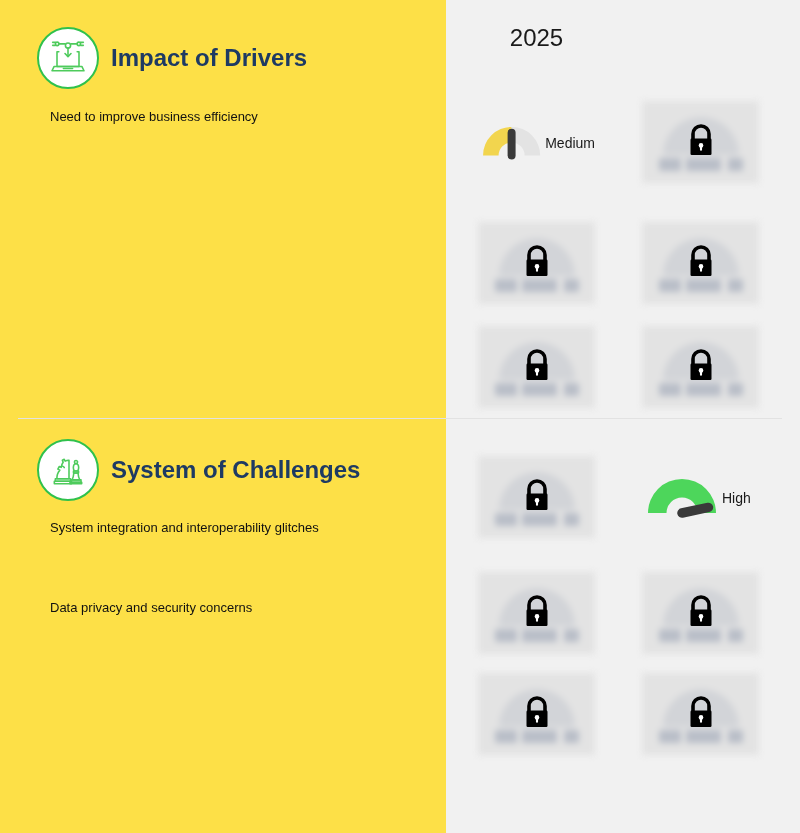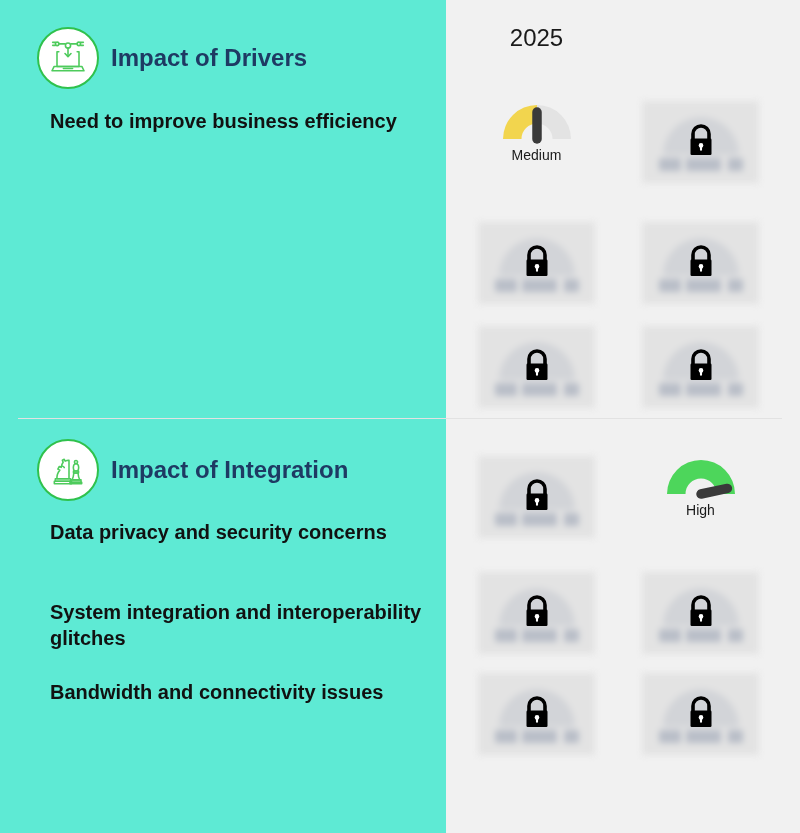--- a/index.html
+++ b/index.html
@@ -8,21 +8,21 @@
     height: 833px;
     background: #ffffff;
     font-family: "Liberation Sans", sans-serif;
     overflow: hidden;
   }
 
   #root {
     position: relative;
     width: 800px;
     height: 833px;
-    background: #5eead4;
+    background: #fde047;
   }
 
   
   .grid-panel {
     position: absolute;
     left: 446px;
     top: 0;
     width: 354px;
     height: 833px;
     background: #f1f1f1;
@@ -95,24 +95,24 @@
   .bullet-list {
     position: absolute;
     left: 50px;
     width: 380px;
     list-style: none;
   }
   .section.s0 .bullet-list { top: 108px; }
   .section.s1 .bullet-list { top: 100px; }
 
   .bullet-item {
-    font-size: 20px;
+    font-size: 13px;
     line-height: 1.32;
     color: #111111;
-    font-weight: bold;
+    font-weight: normal;
     height: 80px;
     font-family: "Liberation Sans", sans-serif;
   }
 
   
   .cell {
     position: absolute;
     width: 117px;
     height: 82px;
   }
@@ -156,21 +156,21 @@
   }
 
   
   .gauge-wrap {
     position: absolute;
     left: 0;
     top: 0;
     width: 117px;
     height: 82px;
     display: flex;
-    flex-direction: column;
+    flex-direction: row;
     align-items: center;
   }
   .gauge-label {
     margin-top: 2px;
     font-size: 14px;
     color: #1a1a1a;
     font-family: "Liberation Sans", sans-serif;
   }
 </style>
 </head>
@@ -219,27 +219,26 @@
           <path d="M7.6 37.5h20.6v2.9H7.6z"></path>
 
           <path d="M33.6 12.6a1.9 1.9 0 1 1 0 3.8 1.9 1.9 0 0 1 0-3.8z"></path>
           <path d="M30.4 21.4c0-3.1 1.6-5 3.2-5s3.2 1.9 3.2 5c0 1.6-.6 2.9-1.4 3.8h-3.6c-.8-.9-1.4-2.2-1.4-3.8z"></path>
           <path d="M30.6 25.2h6v2.4h-6z"></path>
           <path d="M31 27.6c-.3 3.6-1 6.3-2.2 8.2h9.4c-1.2-1.9-1.9-4.6-2.2-8.2z"></path>
           <path d="M27.2 35.8h12.4v3H27.2z"></path>
           <path d="M26.4 38.8h14v1.6h-14z"></path>
         </svg>
       </div>
-      <div class="head-title">Impact of Integration</div>
+      <div class="head-title">System of Challenges</div>
     </div>
 
     <ul class="bullet-list">
+      <li class="bullet-item">System integration and interoperability glitches</li>
       <li class="bullet-item">Data privacy and security concerns</li>
-      <li class="bullet-item">System integration and interoperability glitches</li>
-      <li class="bullet-item">Bandwidth and connectivity issues</li>
     </ul>
   </div>
 
   <div id="cells-layer">
       <div class="cell" style="left: 478px; top: 101px;">
         <div class="gauge-wrap">
           <svg width="80" height="44" viewBox="0 0 80 44">
             <path d="M6.00 38.00 A34 34 0 0 1 40.00 4.00 L40.00 22.50 A15.5 15.5 0 0 0 24.50 38.00 Z" fill="#f2d54e"></path>
             <path d="M40.00 4.00 A34 34 0 0 1 74.00 38.00 L55.50 38.00 A15.5 15.5 0 0 0 40.00 22.50 Z" fill="#e3e3e3"></path>
             <line x1="40" y1="38" x2="40.00" y2="11.00" stroke="#3a3a3a" stroke-width="9.5" stroke-linecap="round"></line>

